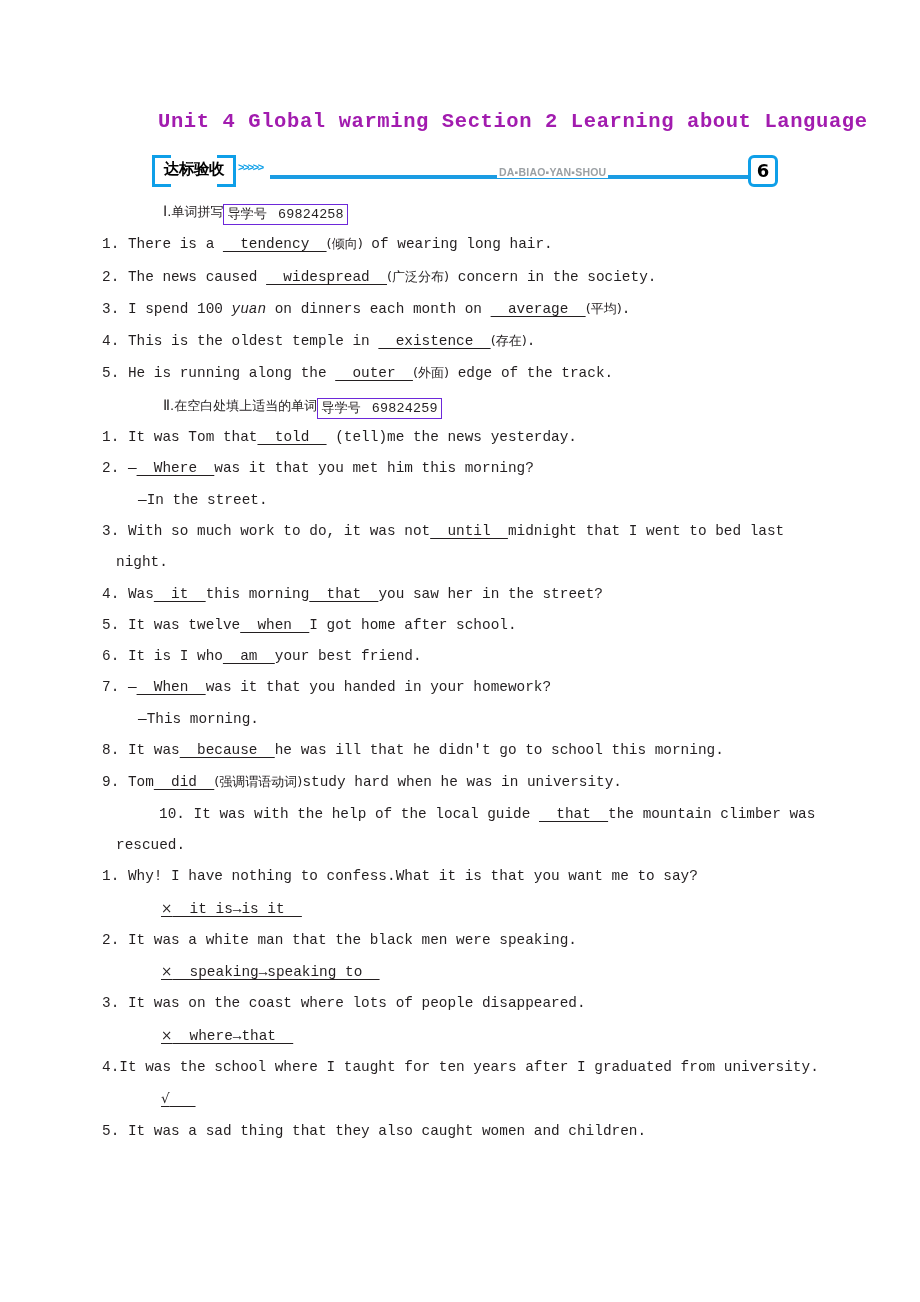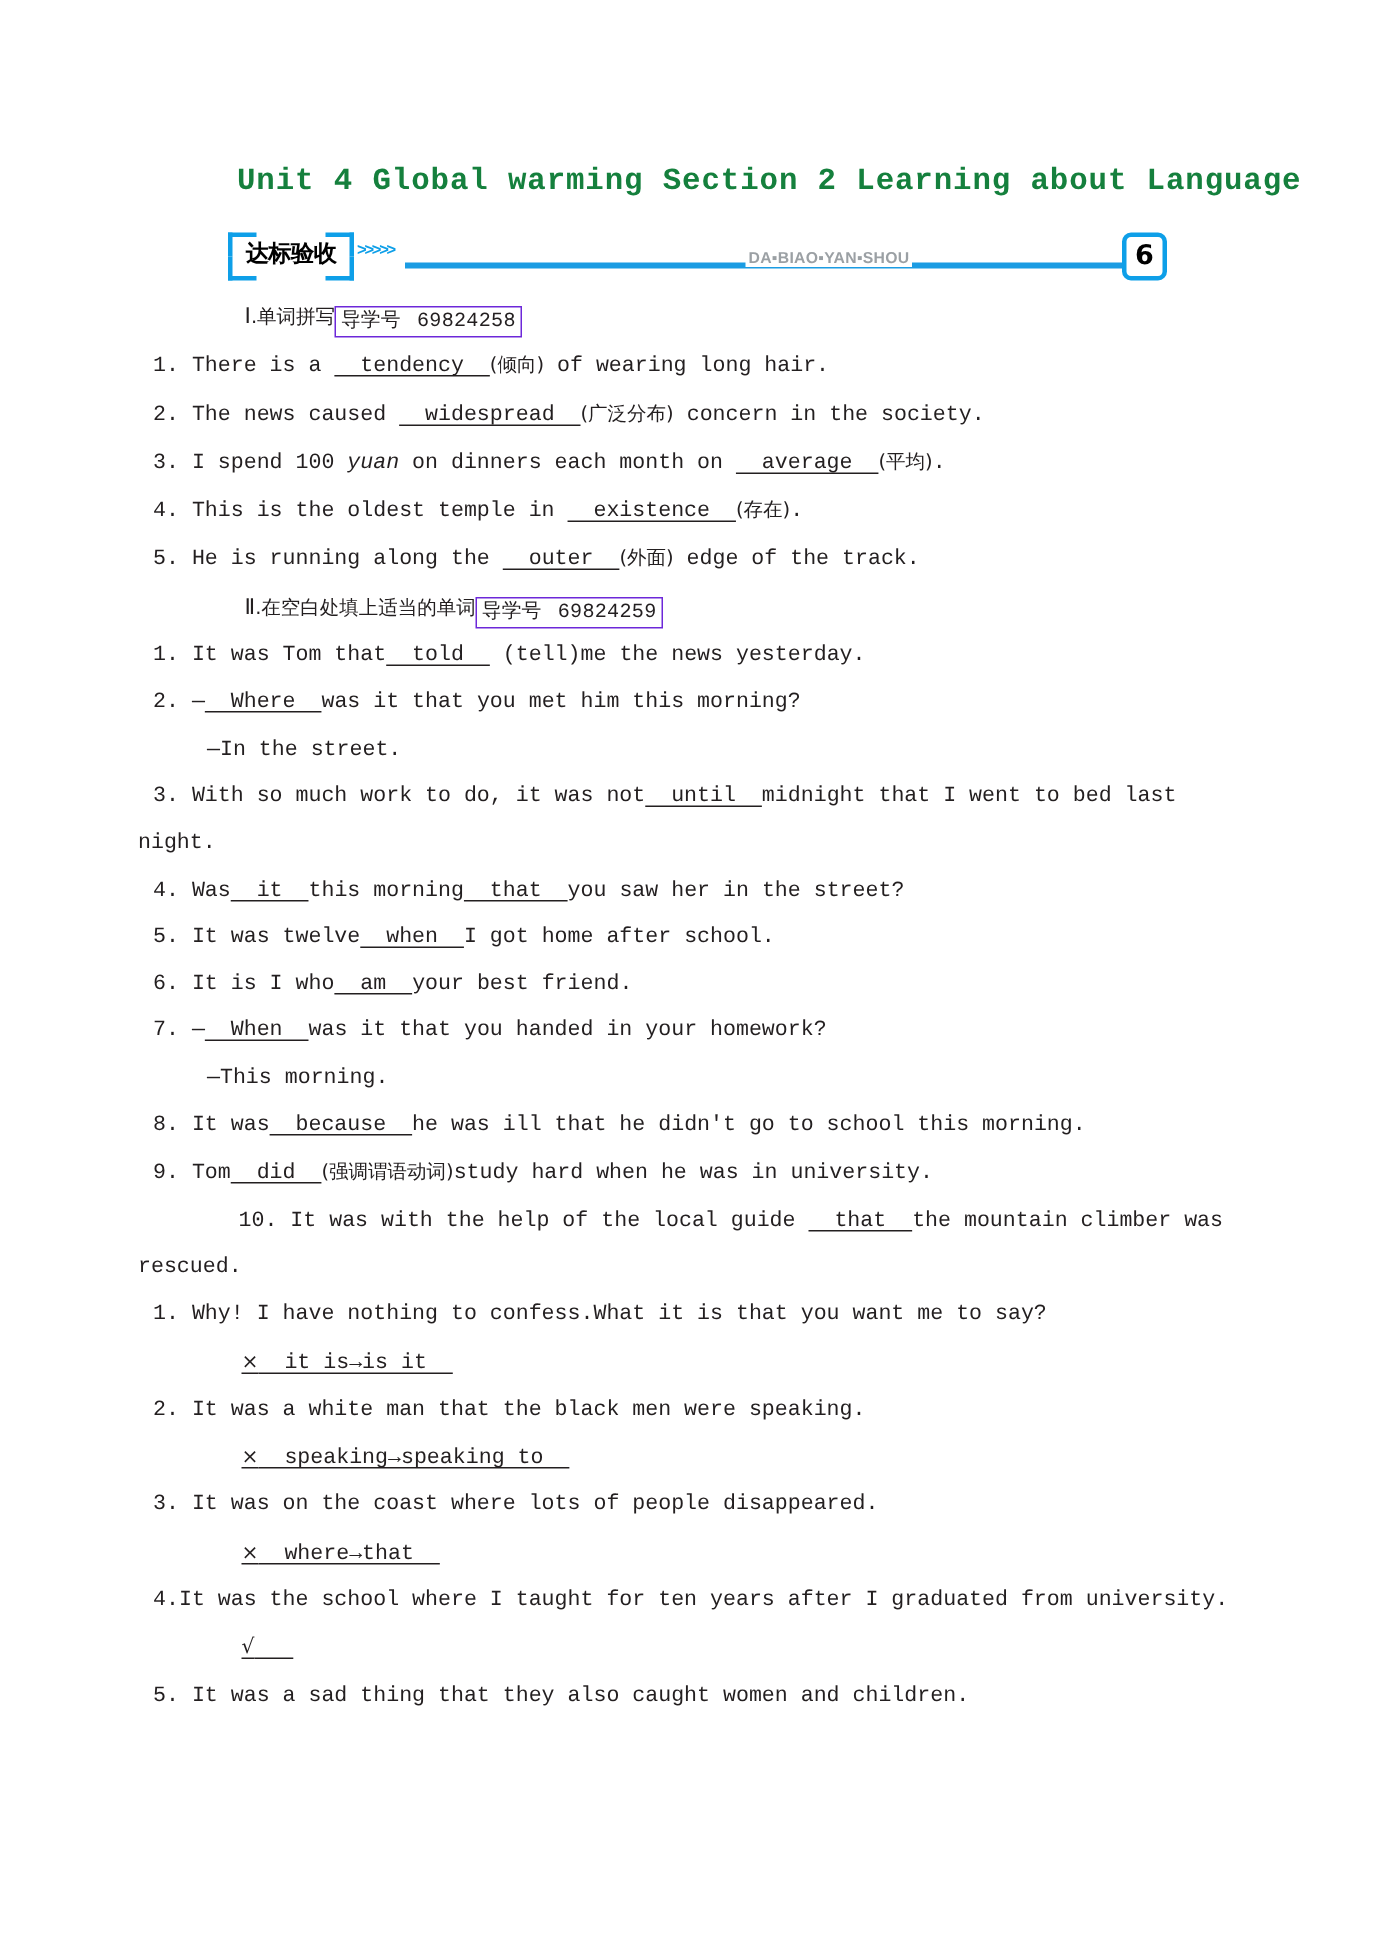--- a/index.html
+++ b/index.html
@@ -24,21 +24,21 @@
   }
 
   
   .doc-title {
     position: absolute;
     left: 158px;
     top: 110px;
     font-family: "Liberation Mono", "DejaVu Sans Mono", monospace;
     font-size: 20.5px;
     font-weight: bold;
-    color: #15803d;
+    color: #a21caf;
     letter-spacing: 0.6px;
     white-space: nowrap;
   }
 
   
   .banner {
     position: absolute;
     left: 152px;
     top: 155px;
     width: 628px;
@@ -138,21 +138,21 @@
     line-height: 31.3px;
     color: #231f20;
     white-space: nowrap;
     letter-spacing: 0px;
   }
   .ind-sec   { padding-left: 163px; }   
   .ind-item  { padding-left: 102px; }   
   .ind-item2 { padding-left: 159px; }   
   .ind-ans   { padding-left: 161px; }   
   .ind-cont  { padding-left: 138px; }   
-  .ind-wrap  { padding-left: 92px; }   
+  .ind-wrap  { padding-left: 116px; }   
 
   .cn {
     font-family: "DejaVu Sans", "Liberation Sans", sans-serif;
     font-size: 13px;
   }
   .ital { font-style: italic; }
 
   
   .tag {
     display: inline-block;

